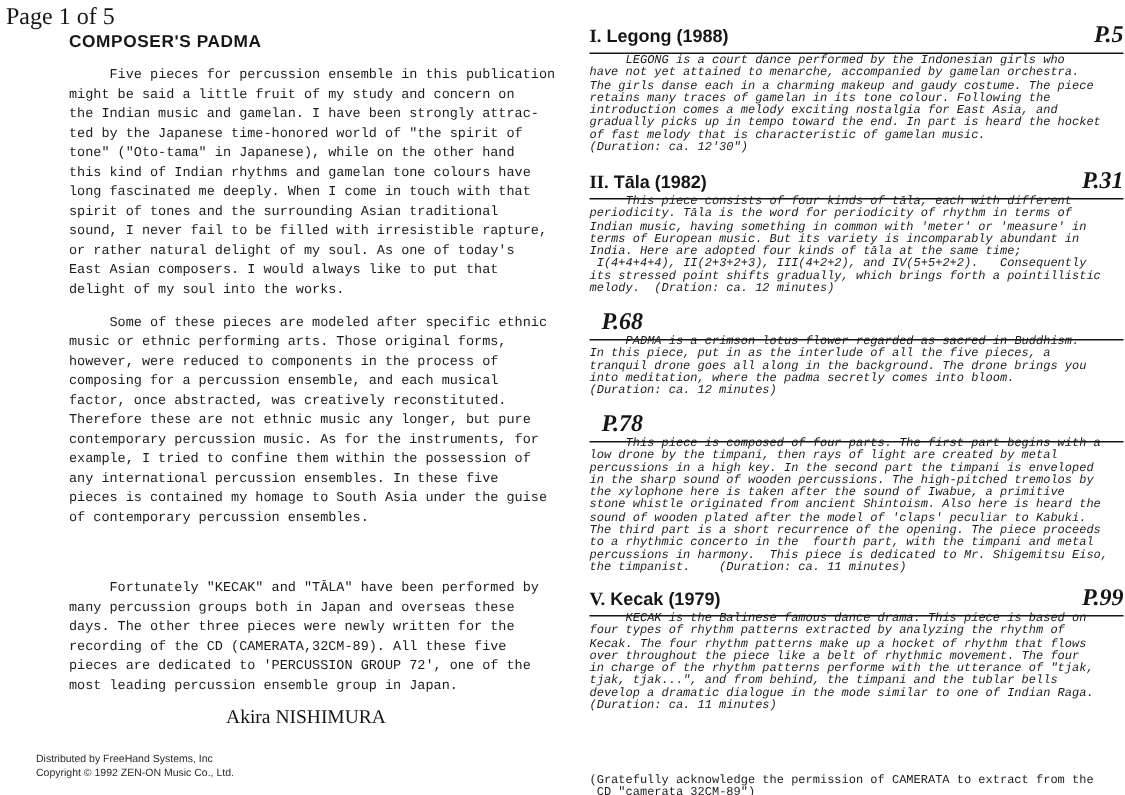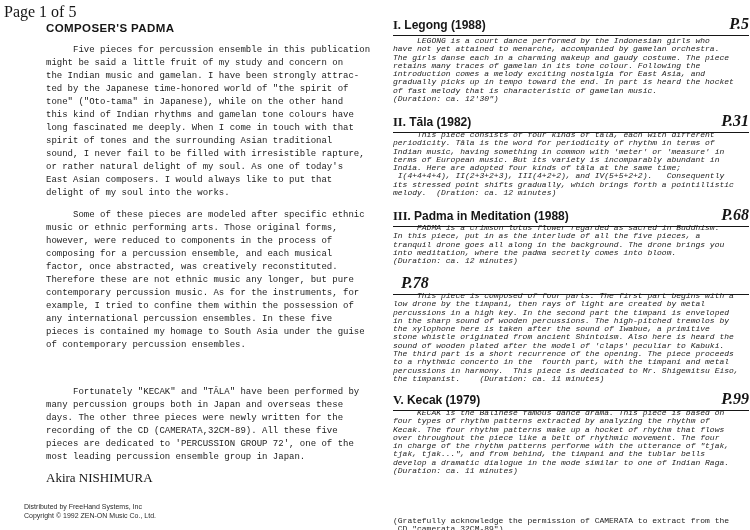--- a/index.html
+++ b/index.html
@@ -34,21 +34,21 @@
   .left-para {
     left: 46px; width: 332px;
     font-size: 9px;
     line-height: 13px;
   }
   #left-para-0 { top: 44px; }
   #left-para-1 { top: 209px; }
   #left-para-2 { top: 386px; }
   #signature {
     left: 46px; top: 470px; width: 316px;
-    text-align: left;
+    text-align: center;
     font-family: "Liberation Serif", serif;
     font-size: 13px;
   }
   #footer {
     left: 24px; top: 503px;
     font-size: 7px;
     line-height: 8.5px;
     color: #2a2a2a;
   }
   
@@ -152,21 +152,20 @@
 periodicity. Tāla is the word for periodicity of rhythm in terms of
 Indian music, having something in common with 'meter' or 'measure' in
 terms of European music. But its variety is incomparably abundant in
 India. Here are adopted four kinds of tāla at the same time;
  I(4+4+4+4), II(2+3+2+3), III(4+2+2), and IV(5+5+2+2).   Consequently
 its stressed point shifts gradually, which brings forth a pointillistic
 melody.  (Dration: ca. 12 minutes)</div>
 
 <div class="section" id="sec-head-2">
   <div class="sec-head">
-    <span class="sec-title"><span class="numeral">III.</span> <span class="secname">Padma in Meditation (1988)</span></span>
     <span class="pnum">P.68</span>
   </div>
 </div>
 <div class="mono sec-body" id="sec-body-2">     PADMA is a crimson lotus flower regarded as sacred in Buddhism.
 In this piece, put in as the interlude of all the five pieces, a
 tranquil drone goes all along in the background. The drone brings you
 into meditation, where the padma secretly comes into bloom.
 (Duration: ca. 12 minutes)</div>
 
 <div class="section long" id="sec-head-3">

